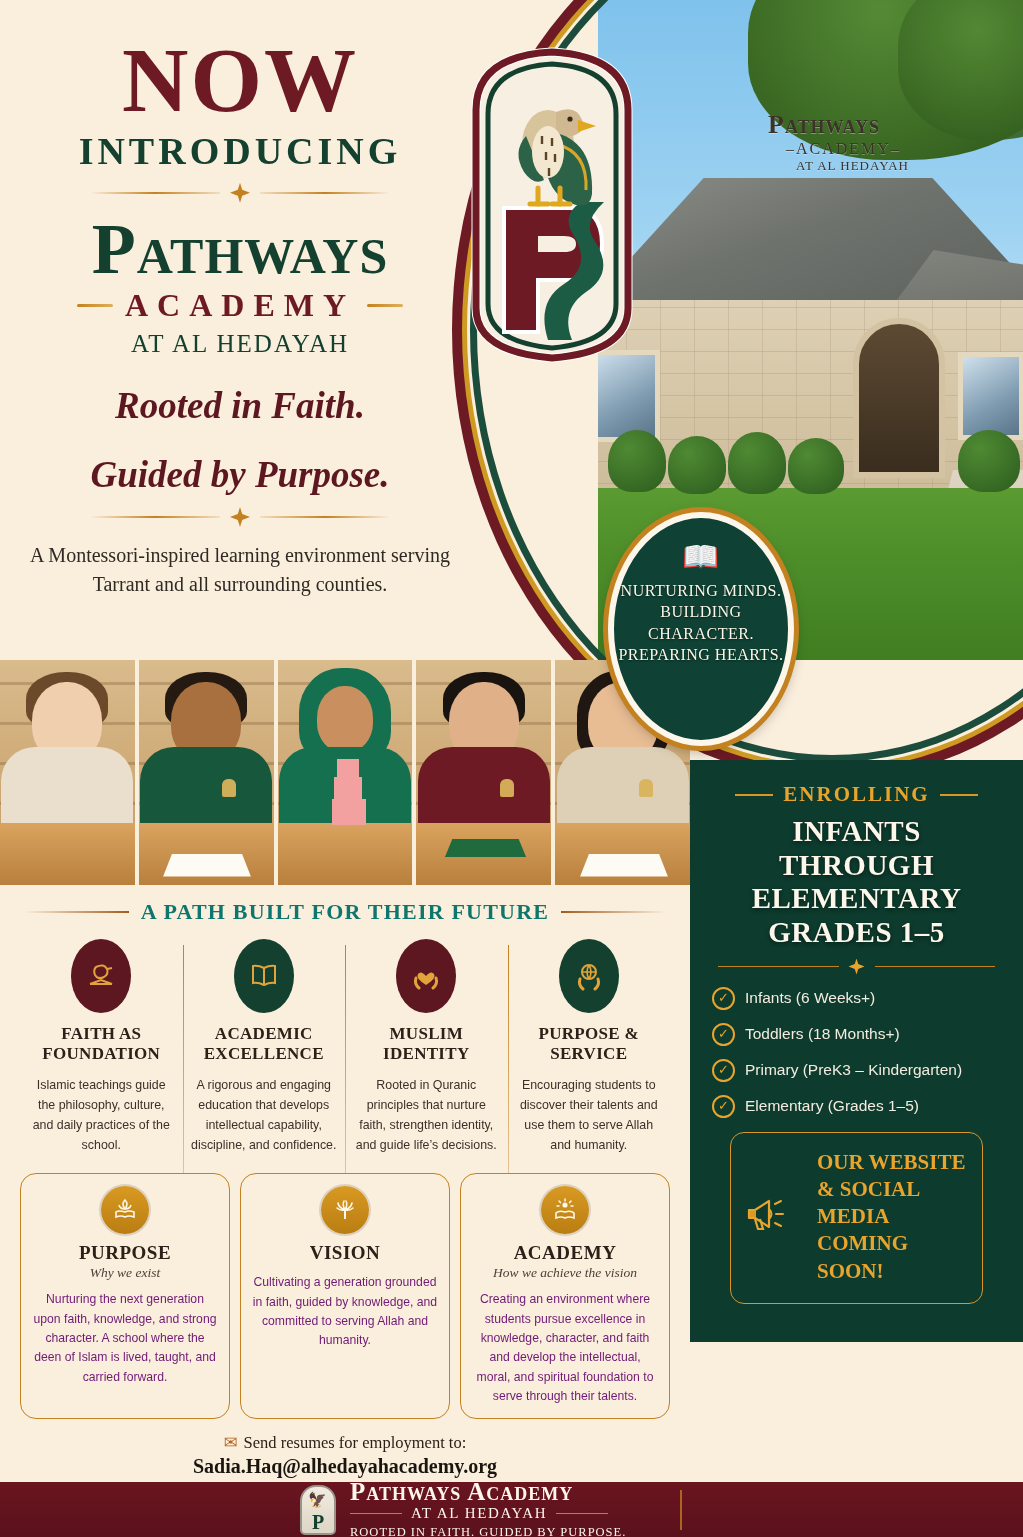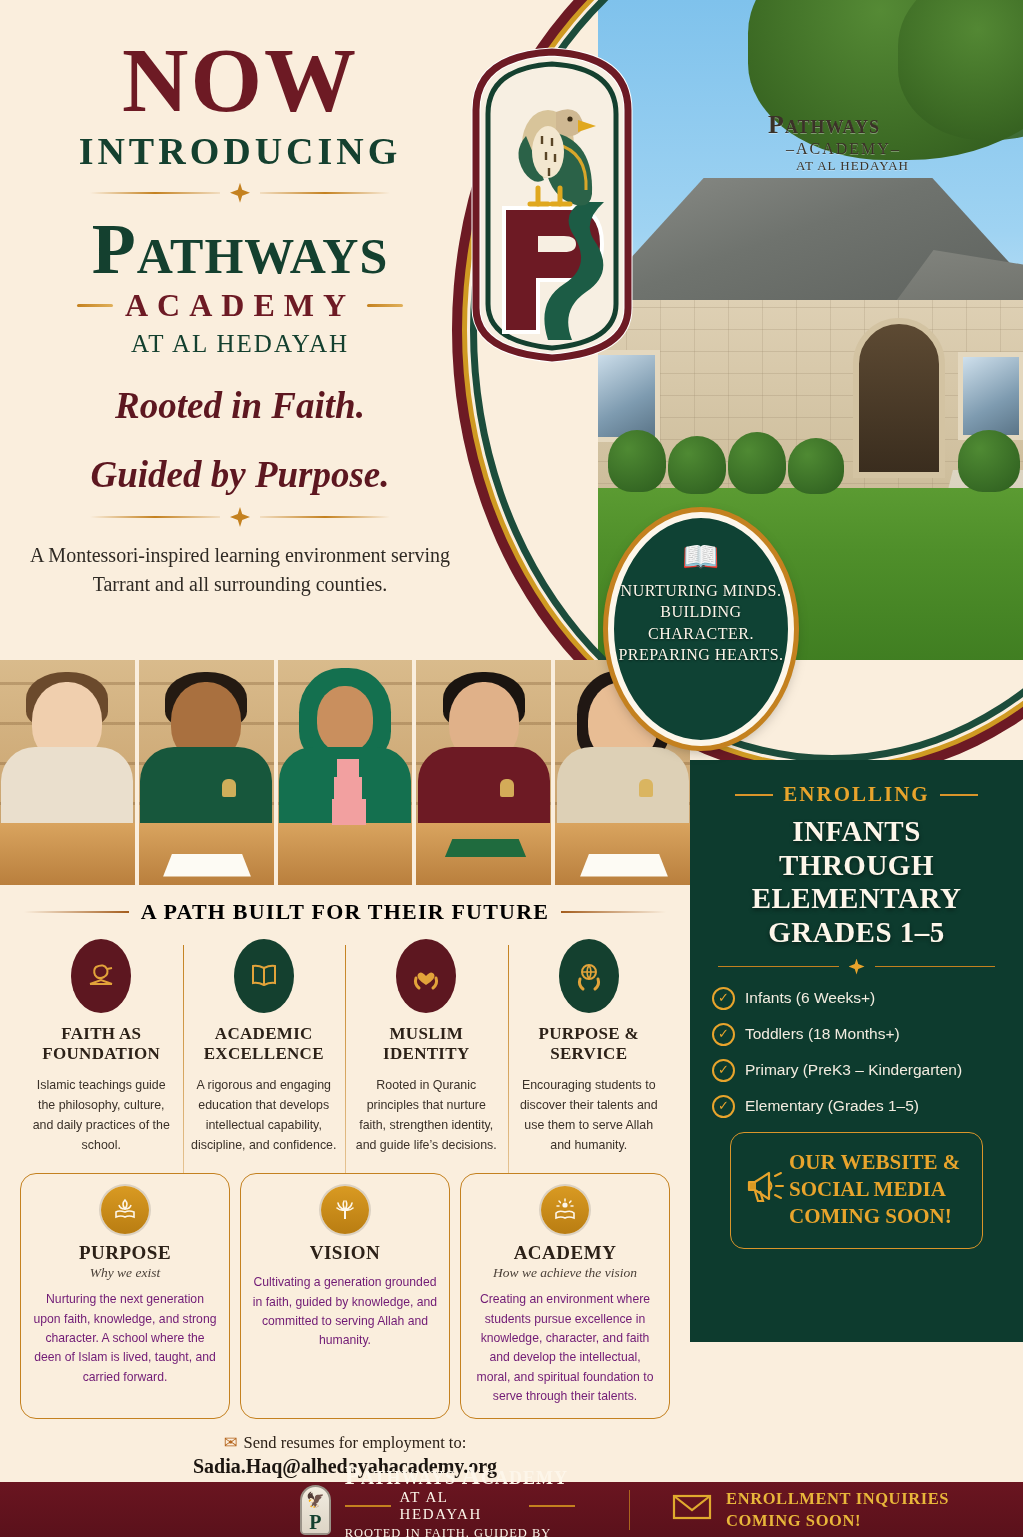--- a/index.html
+++ b/index.html
@@ -193,21 +193,21 @@
   
   #lower { position:absolute; left:0; top:885px; width:690px; height:597px; background:#faeedd; }
 
   .section-head {
     display:flex; align-items:center; justify-content:center; gap:12px;
     margin: 14px 24px 0;
   }
   .section-head .bar { height:2px; flex:1;
     background: linear-gradient(90deg, rgba(160,94,28,0), #a35c1c); }
   .section-head .bar.r { background: linear-gradient(270deg, rgba(160,94,28,0), #a35c1c); }
-  .section-head .t { font-size:22px; letter-spacing:1.2px; color:#000000; font-weight:700; white-space:nowrap;}
+  .section-head .t { font-size:22px; letter-spacing:1.2px; color:#0f766e; font-weight:700; white-space:nowrap;}
 
   #pillars { display:flex; margin: 14px 20px 0; }
   .pillar { flex:1; text-align:center; padding: 0 8px; position:relative; }
   .pillar + .pillar::before {
     content:""; position:absolute; left:0; top:6px; bottom:-72px; width:1px;
     background: linear-gradient(#c4811f, rgba(196,129,36,.25));
   }
   .pill-ic {
     width:60px; height:74px; border-radius:50%; margin:0 auto;
     display:flex; align-items:center; justify-content:center;
@@ -273,21 +273,21 @@
   }
   .enr-item .lab {
     font-family:"Liberation Sans", sans-serif;
     color:#f3ece0; font-size:15.5px;
   }
 
   #soon {
     margin: 14px 18px 0; border:1.6px solid #d9952a; border-radius:14px;
     padding: 16px 12px 18px; text-align:center; position:relative;
   }
-  #soon .row { display:flex; align-items:center; justify-content:flex-end; gap:0; }
+  #soon .row { display:flex; align-items:center; justify-content:flex-end; gap:28px; }
   #soon .mega { color:#e8a42c; font-size:34px; line-height:1; }
   #soon .big {
     color:#e8a42c; font-size:21px; line-height:1.3; font-weight:700; text-align:left;
   }
   #soon .sub {
     font-family:"Liberation Sans", sans-serif;
     color:#eee6d8; font-size:15px; line-height:1.5; margin-top:14px;
   }
 
   
@@ -614,24 +614,15 @@
         <div class="l1">Pathways Academy</div>
         <div class="l2row">
           <span class="bar"></span>
           <span class="l2">AT AL HEDAYAH</span>
           <span class="bar"></span>
         </div>
         <div class="l3">ROOTED IN FAITH.  GUIDED BY PURPOSE.</div>
       </div>
     </div>
     <div id="f-sep"></div>
-    <div id="f-right">
-      <div class="env">
-        <svg width="40" height="28" viewBox="0 0 40 28">
-            <rect x="2" y="3" width="36" height="22" fill="none" stroke="#e0aa2e" stroke-width="2.2"></rect>
-            <path d="M2 3 L20 17 L38 3" fill="none" stroke="#e0aa2e" stroke-width="2.2"></path>
-          </svg>
-      </div>
-      <div class="t">ENROLLMENT INQUIRIES COMING SOON!</div>
-    </div>
   </div>
 
 </div>
 
 </body></html>

